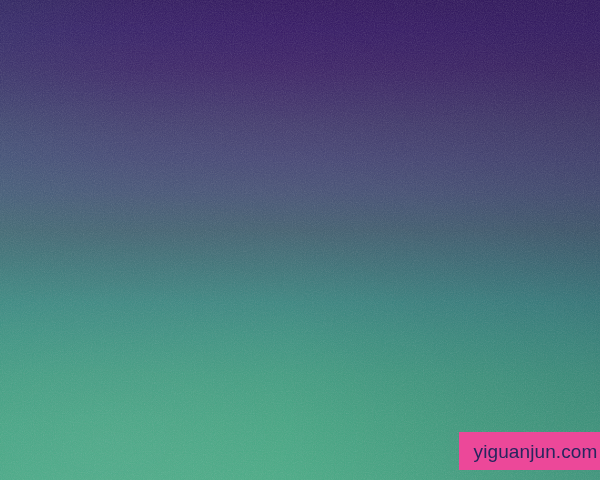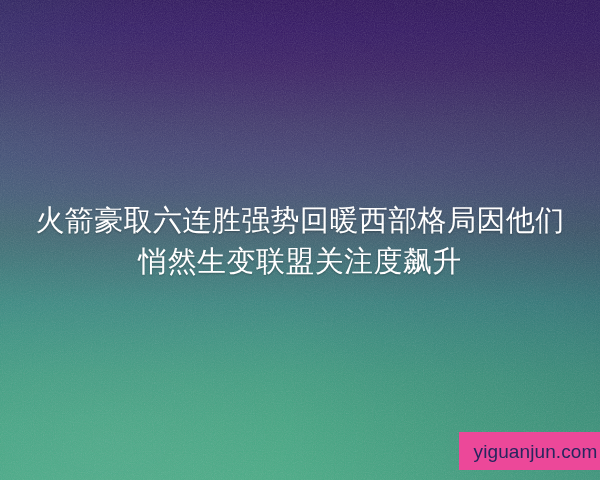--- a/index.html
+++ b/index.html
@@ -134,20 +134,18 @@
         <feTurbulence type="fractalNoise" baseFrequency="0.9" numOctaves="3" stitchTiles="stitch"></feTurbulence>
         <feColorMatrix type="saturate" values="0"></feColorMatrix>
         <feComponentTransfer>
           <feFuncA type="linear" slope="0.55" intercept="-0.12"></feFuncA>
         </feComponentTransfer>
       </filter>
       <rect width="604" height="484" filter="url(#grainFilter)"></rect>
     </svg>
   </div>
 
-  <div class="headline">火箭豪取六连胜强势回暖西部格局因他们
-悄然生变联盟关注度飙升</div>
 
   <div class="watermark">
     <span class="watermark-text">yiguanjun.com</span>
   </div>
 
 </div>
 
 </body></html>

